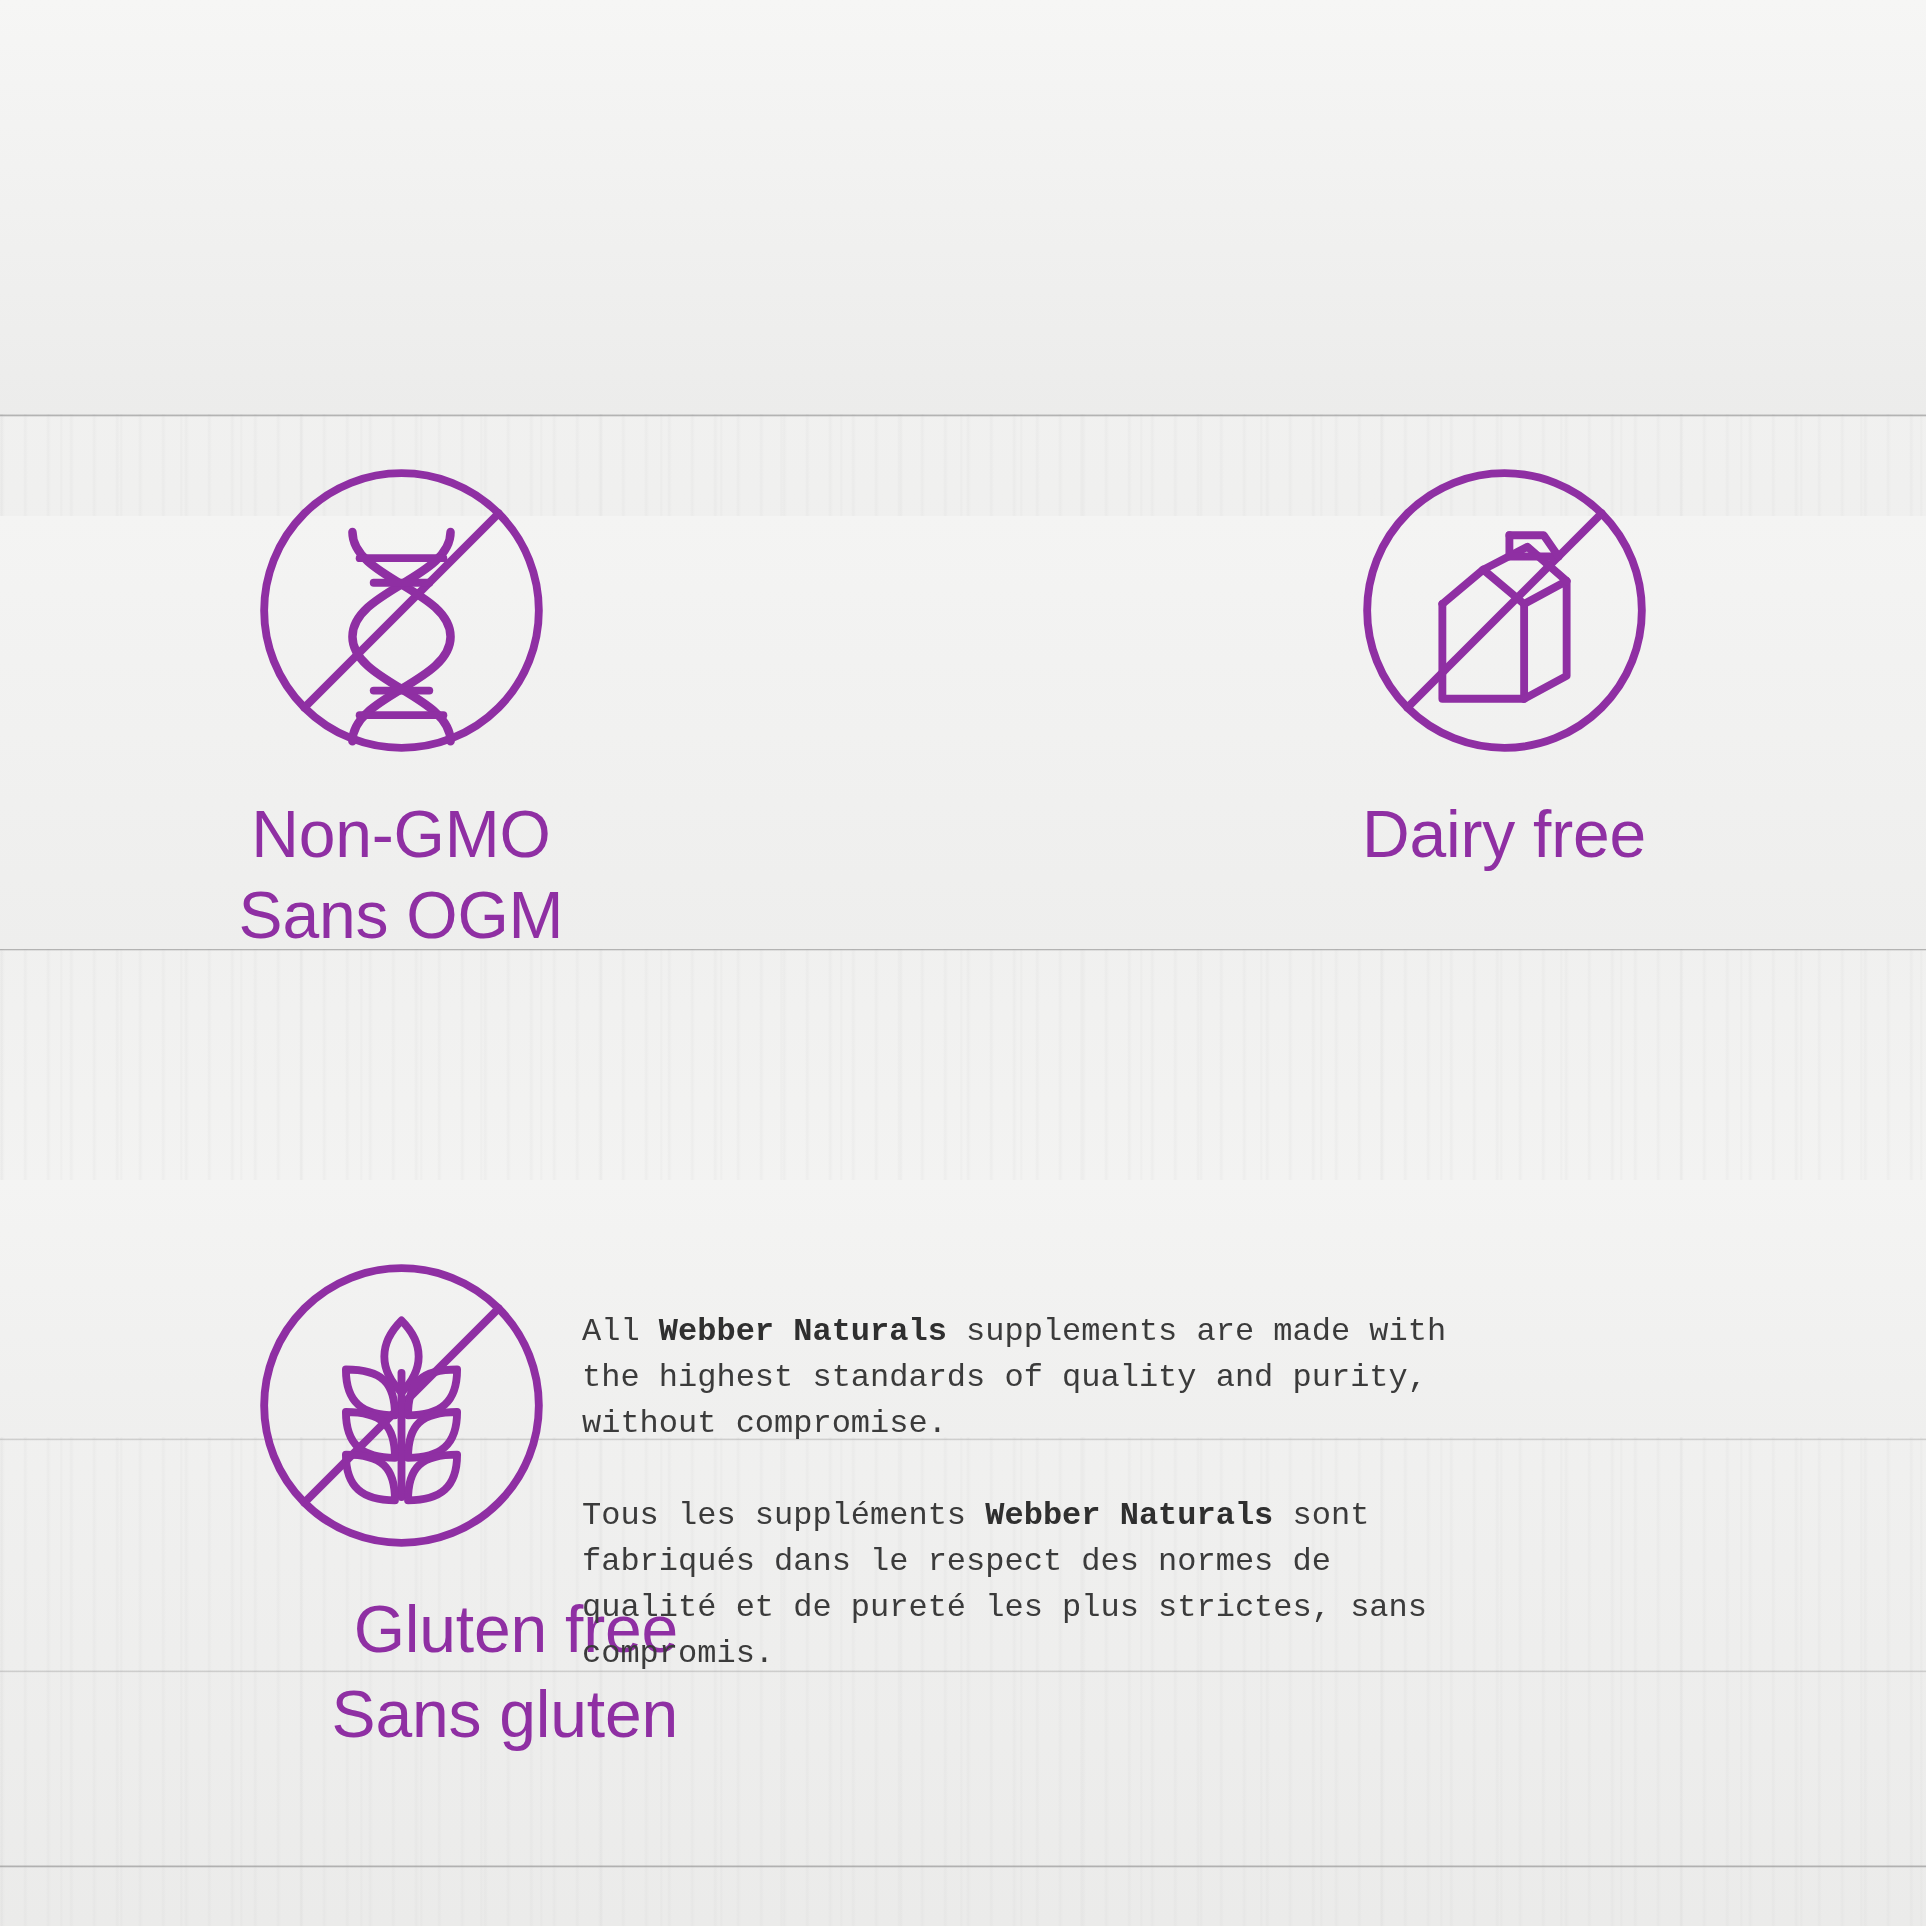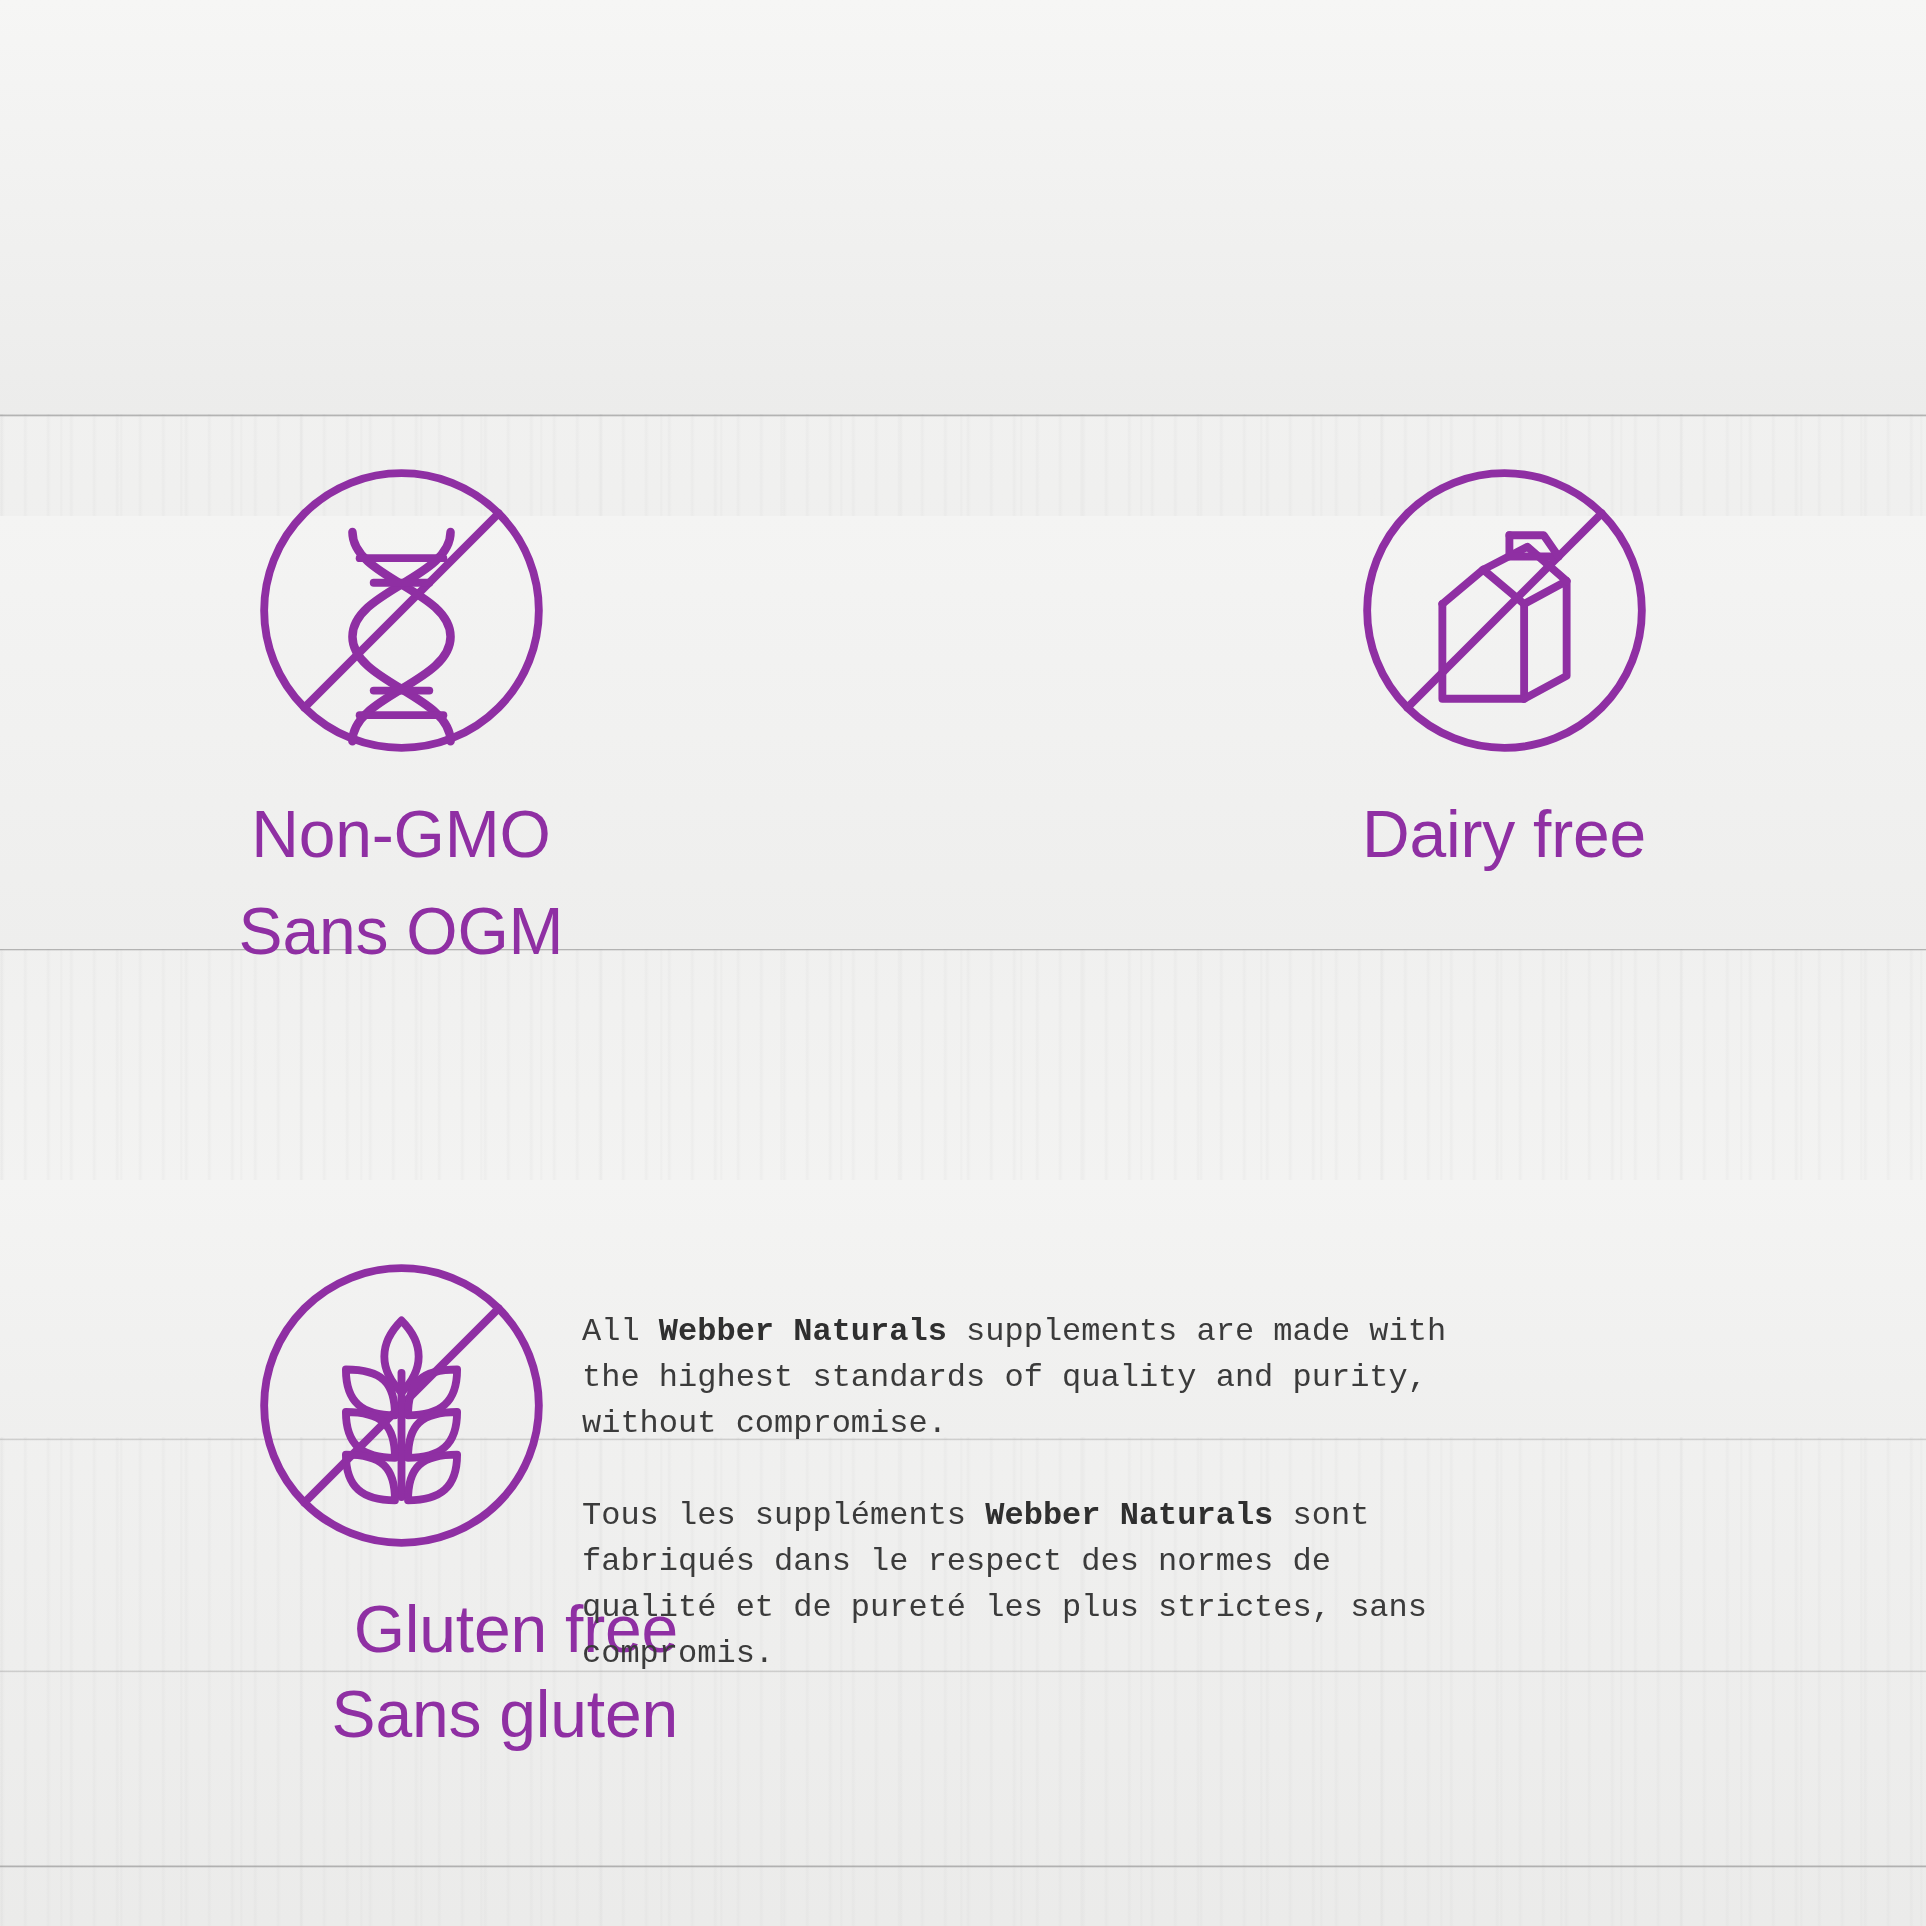--- a/index.html
+++ b/index.html
@@ -150,21 +150,21 @@
           <path d="M65 26 C 65 40, 35 44, 35 58 C 35 72, 65 76, 65 90" stroke-width="2.6"></path>
 
           <line x1="37.2" y1="34" x2="62.8" y2="34"></line>
           <line x1="41.5" y1="41.5" x2="58.5" y2="41.5"></line>
           <line x1="41.5" y1="74.5" x2="58.5" y2="74.5"></line>
           <line x1="37.2" y1="82" x2="62.8" y2="82"></line>
         </g>
       </svg>
     </div>
     <div class="cap">Non-GMO</div>
-    <div class="cap" style="margin-top:16px;">Sans OGM</div>
+    <div class="cap" style="margin-top:0;">Sans OGM</div>
   </div>
 
 
   <div class="feature" style="left:1128px; top:447px; width:752px;">
     <div class="circle-wrap">
       <svg width="327" height="327" viewBox="0 0 100 100">
         <g fill="none" stroke="#8f2fa3" stroke-width="2.4" stroke-linecap="round" stroke-linejoin="round">
           <circle cx="50" cy="50" r="42"></circle>
           <line x1="20.3" y1="79.7" x2="79.7" y2="20.3"></line>
 

